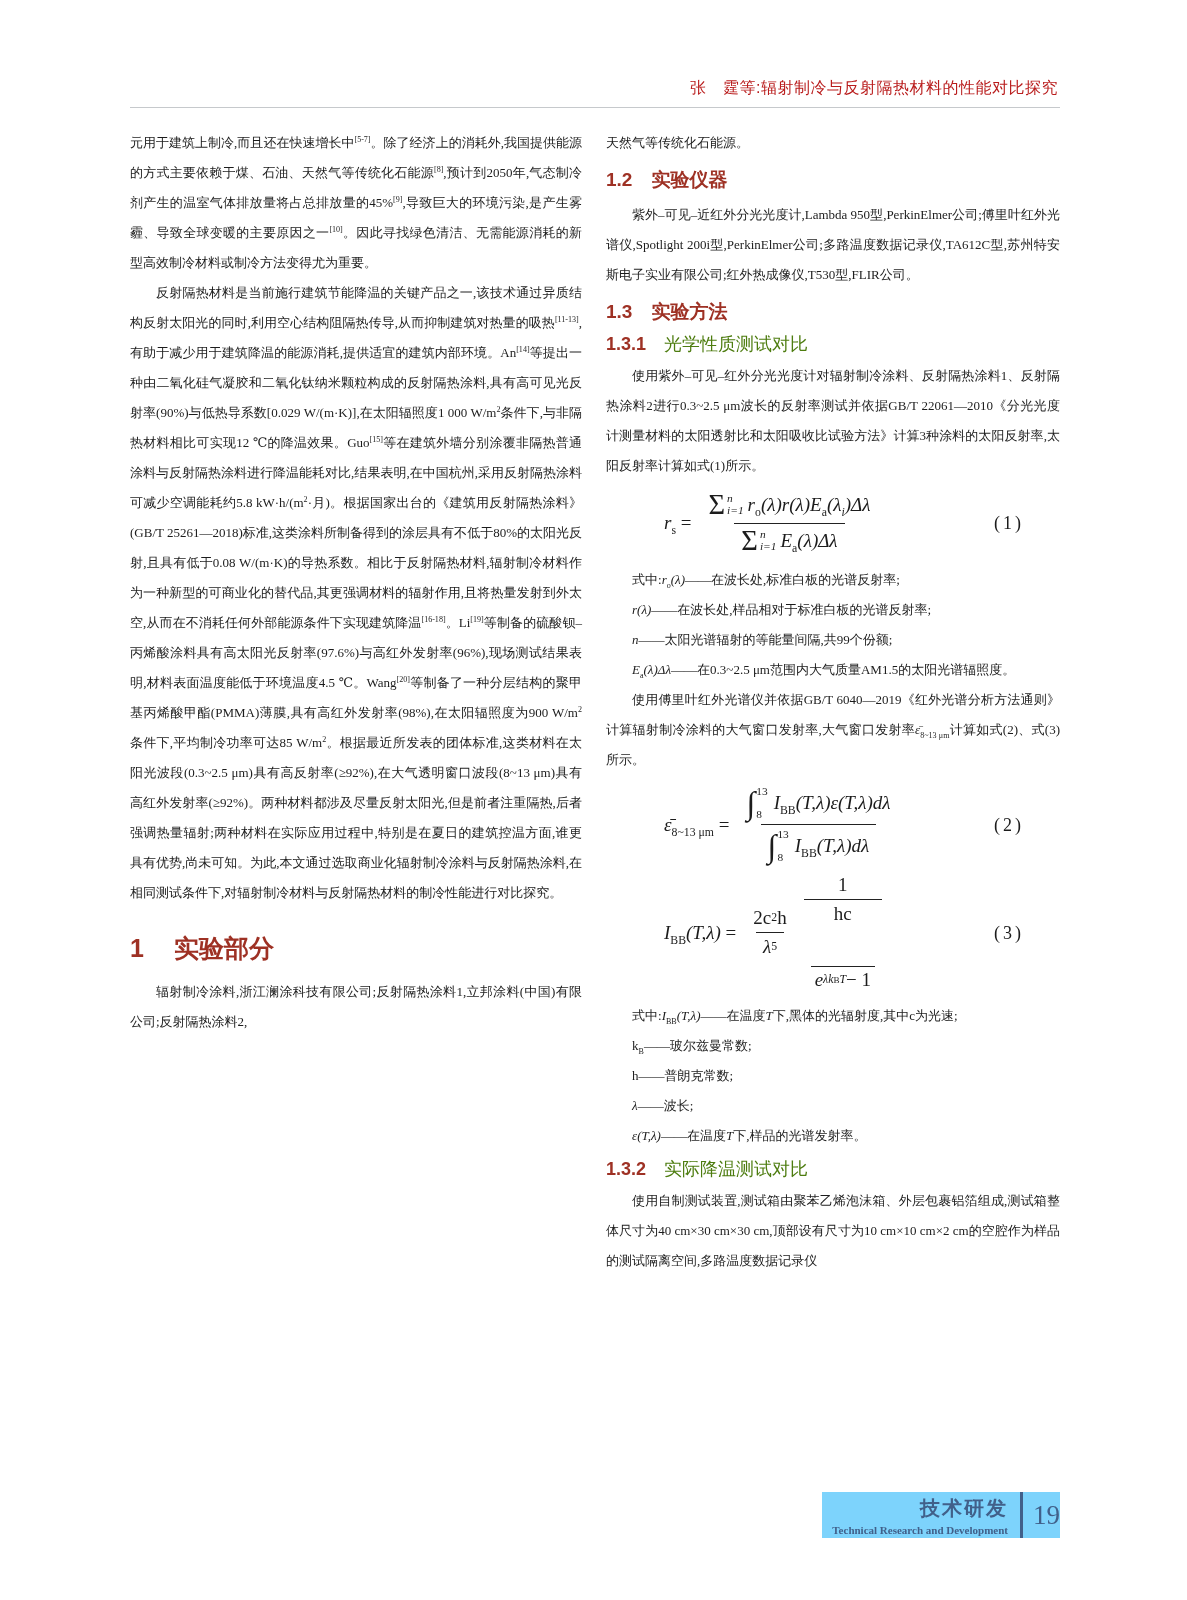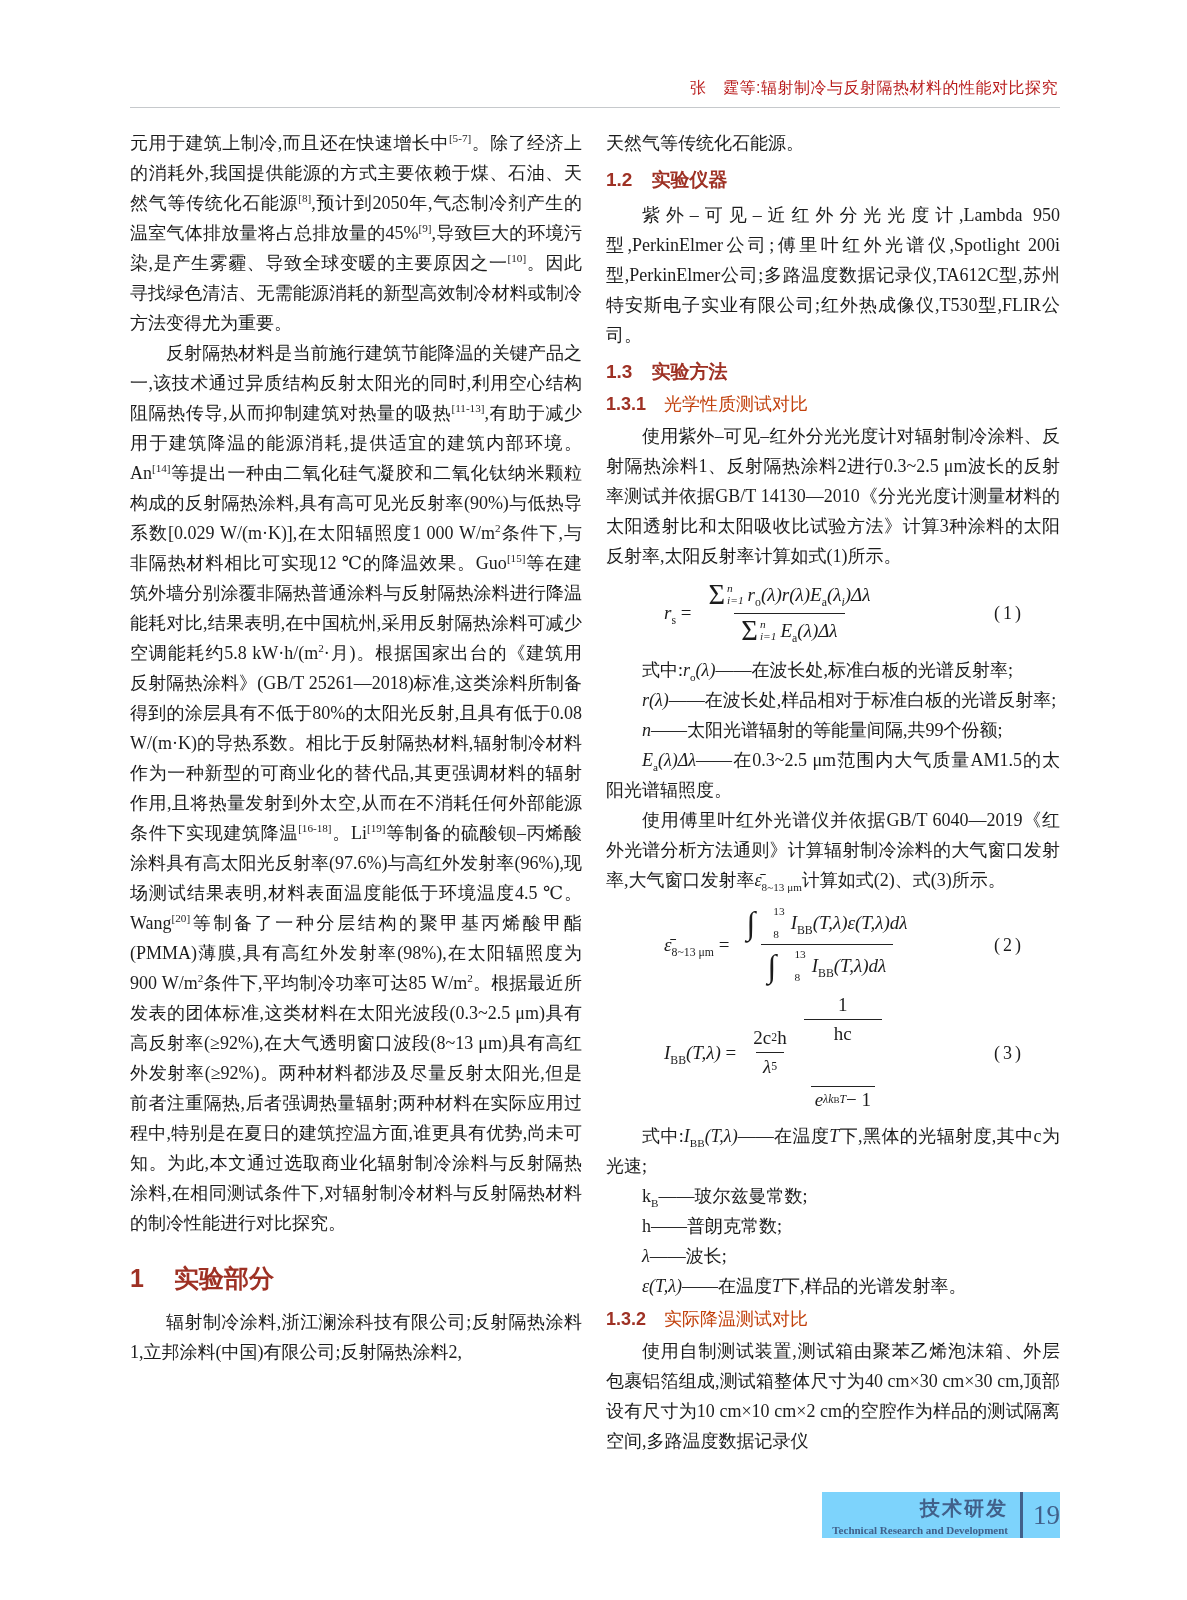--- a/index.html
+++ b/index.html
@@ -20,21 +20,21 @@
   }
   .running-head .rt{
     font-family:"Liberation Sans","DejaVu Sans",sans-serif;
     font-size:16px;color:#b91c1c;letter-spacing:0.5px;
   }
   
   .columns{display:flex;gap:24px;margin-top:20px;}
   .col{flex:1 1 0;min-width:0;}
   .col-left{flex:0 0 452px;}
   p.body{
-    margin:0;font-size:18px;line-height:30px;
+    margin:0;font-size:13px;line-height:30px;
     text-align:justify;text-indent:2em;
     word-break:break-word;
   }
   p.noindent{text-indent:0;}
   .sup{vertical-align:super;font-size:0.62em;line-height:0;}
   .sub{vertical-align:sub;font-size:0.62em;line-height:0;}
   .supsub{vertical-align:0.5em;font-size:0.48em;line-height:0;}
   .i{font-style:italic;font-family:"Liberation Serif",serif;}
   
   .h1red{
@@ -47,21 +47,21 @@
     font-size:19px;font-weight:bold;color:#9e3124;
   }
   .h2red .hn{margin-right:1em;}
   .h3head{
     margin:6px 0 5px;font-size:18px;font-weight:normal;
   }
   .h3head .hn{
     font-family:"Liberation Sans","DejaVu Sans",sans-serif;
     font-weight:bold;color:#9e3124;margin-right:1em;
   }
-  .h3head .ht{color:#c2410c;}
+  .h3head .ht{color:#4d7c0f;}
   
   .equation{
     position:relative;display:flex;align-items:center;
     justify-content:flex-start;margin:10px 0;padding-left:58px;
     min-height:60px;
   }
   .eq-body{
     display:inline-flex;align-items:center;
     font-family:"Liberation Serif",serif;font-size:19px;
   }
@@ -73,21 +73,21 @@
   .frac.inner .fnum{padding:0 4px 2px;}
   .frac.inner .fden{padding:2px 4px 0;}
   .op{font-size:1.5em;line-height:1;font-style:normal;}
   .oplim{
     display:inline-flex;flex-direction:column;align-items:flex-start;
     font-size:0.6em;line-height:1.05;margin:0 4px 0 2px;font-style:italic;
   }
   .intop{font-size:1.7em;line-height:1;}
   .intlim{
     display:inline-flex;flex-direction:column;justify-content:space-between;
-    font-size:0.6em;line-height:1;height:34px;margin:0 6px 0 18px;padding:1px 0;
+    font-size:0.6em;line-height:1;height:34px;margin:0 6px 0 1px;padding:1px 0;
   }
   .eq-label{
     position:absolute;right:36px;top:50%;transform:translateY(-50%);
     font-size:18px;letter-spacing:3px;
   }
   
   .page-footer{
     position:absolute;right:127px;top:1492px;
     display:flex;align-items:center;background:#7dd3fc;padding-left:10px;
   }
@@ -133,21 +133,21 @@
       <p class="body"><span>紫外–可见–近红外分光光度计,Lambda 950型,PerkinElmer公司;傅里叶红外光谱仪,Spotlight 200i型,PerkinElmer公司;多路温度数据记录仪,TA612C型,苏州特安斯电子实业有限公司;红外热成像仪,T530型,FLIR公司。</span></p>
 
       <h3 class="h2red">
         <span class="hn">1.3</span><span class="ht">实验方法</span>
       </h3>
 
       <h4 class="h3head">
         <span class="hn">1.3.1</span><span class="ht">光学性质测试对比</span>
       </h4>
 
-      <p class="body"><span>使用紫外–可见–红外分光光度计对辐射制冷涂料、反射隔热涂料1、反射隔热涂料2进行0.3~2.5 μm波长的反射率测试并依据GB/T 14130—2010《分光光度计测量材料的太阳透射比和太阳吸收比试验方法》计算3种涂料的太阳反射率,太阳反射率计算如式(1)所示。</span></p>
+      <p class="body"><span>使用紫外–可见–红外分光光度计对辐射制冷涂料、反射隔热涂料1、反射隔热涂料2进行0.3~2.5 μm波长的反射率测试并依据GB/T 22061—2010《分光光度计测量材料的太阳透射比和太阳吸收比试验方法》计算3种涂料的太阳反射率,太阳反射率计算如式(1)所示。</span></p>
 
       <div class="equation">
         <span class="eq-body">
           <span class="eq-lhs"><span class="i">r</span><span class="sub">s</span><span> = </span></span>
           <span class="frac">
             <span class="fnum">
               <span class="op">Σ</span>
               <span class="oplim">
                   <span>n</span>
                   <span>i=1</span>

